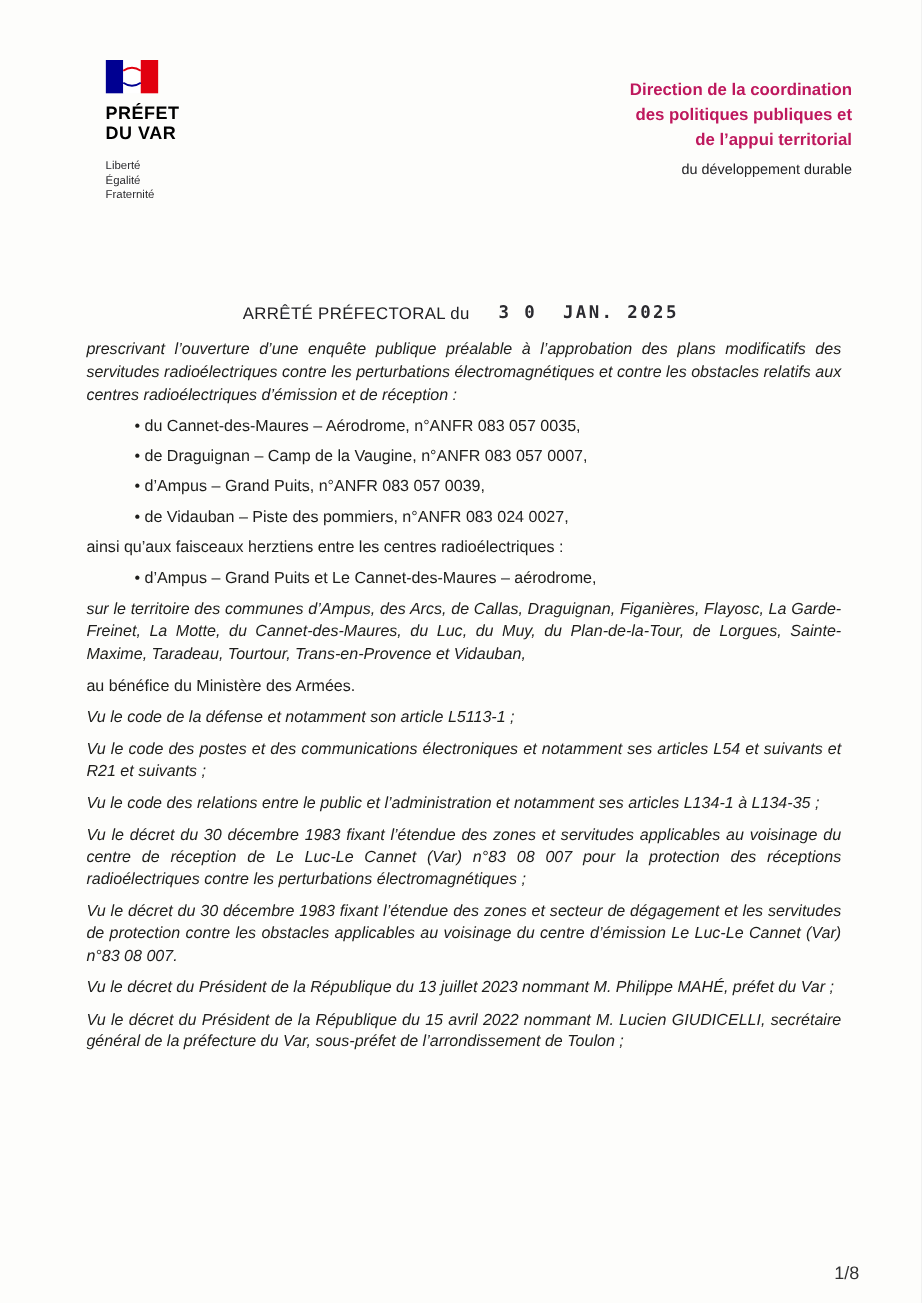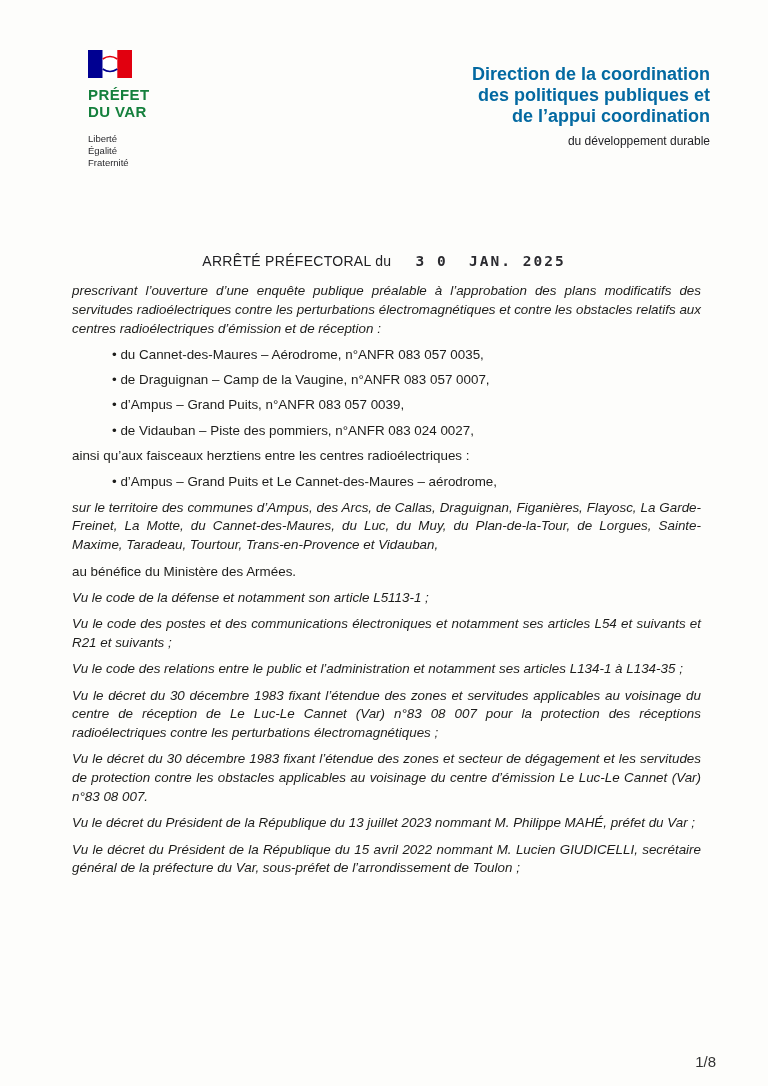--- a/index.html
+++ b/index.html
@@ -22,34 +22,34 @@
     align-items: flex-start;
     padding: 50px 58px 0 88px;
   }
   .logo-block { width: 150px; }
   .flag { margin-bottom: 8px; display: block; }
   .prefet-name {
     font-weight: bold;
     font-size: 15px;
     line-height: 17px;
     letter-spacing: 0.4px;
-    color: #15803d;
+    color: #000000;
   }
   .motto {
     margin-top: 13px;
     font-size: 9.5px;
     line-height: 12px;
     color: #2a2a2e;
   }
   .direction-block { text-align: right; margin-top: 14px; }
   .dir-bold {
     font-weight: bold;
-    font-size: 18px;
+    font-size: 14px;
     line-height: 21px;
-    color: #0369a1;
+    color: #be185d;
   }
   .dir-sub {
     margin-top: 7px;
     font-size: 12px;
     line-height: 15.5px;
     color: #222226;
   }
 
   
   .title-row {
@@ -124,21 +124,21 @@
         <div>Liberté</div>
         <div>Égalité</div>
         <div>Fraternité</div>
       </div>
     </div>
 
     <div class="direction-block">
       <div class="dir-bold">
         <div>Direction de la coordination</div>
         <div>des politiques publiques et</div>
-        <div>de l’appui coordination</div>
+        <div>de l’appui territorial</div>
       </div>
       <div class="dir-sub">
         <div>du développement durable</div>
       </div>
     </div>
   </div>
 
   <div class="title-row">
     <span class="decree-title">ARRÊTÉ PRÉFECTORAL du</span>
     <span class="date-stamp">3 0  JAN. 2025</span>

